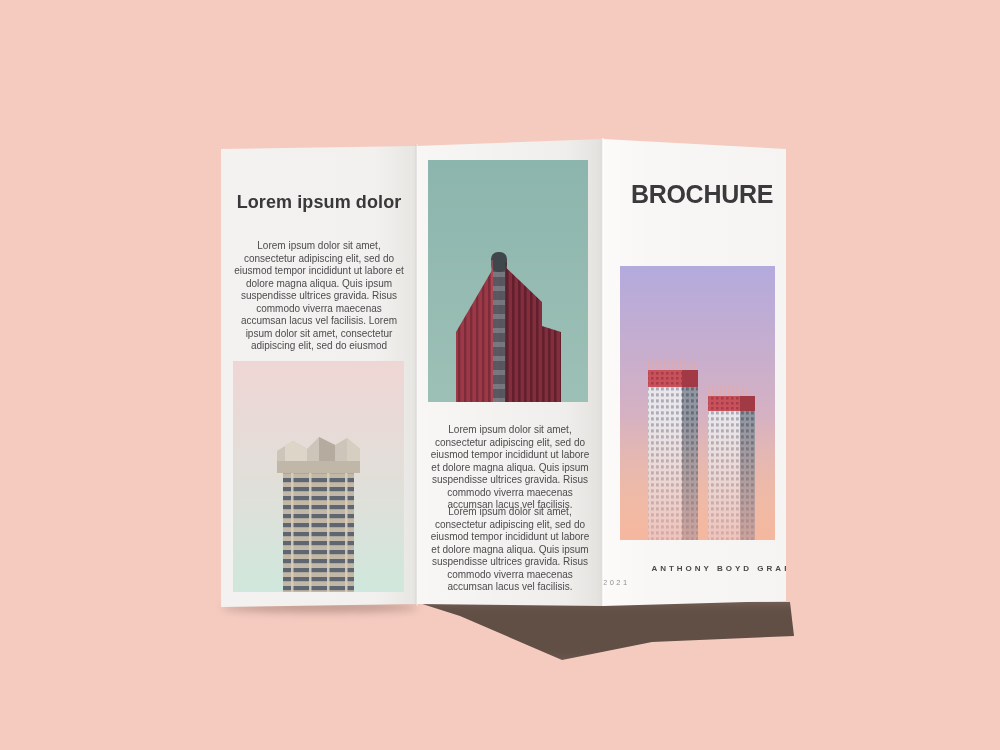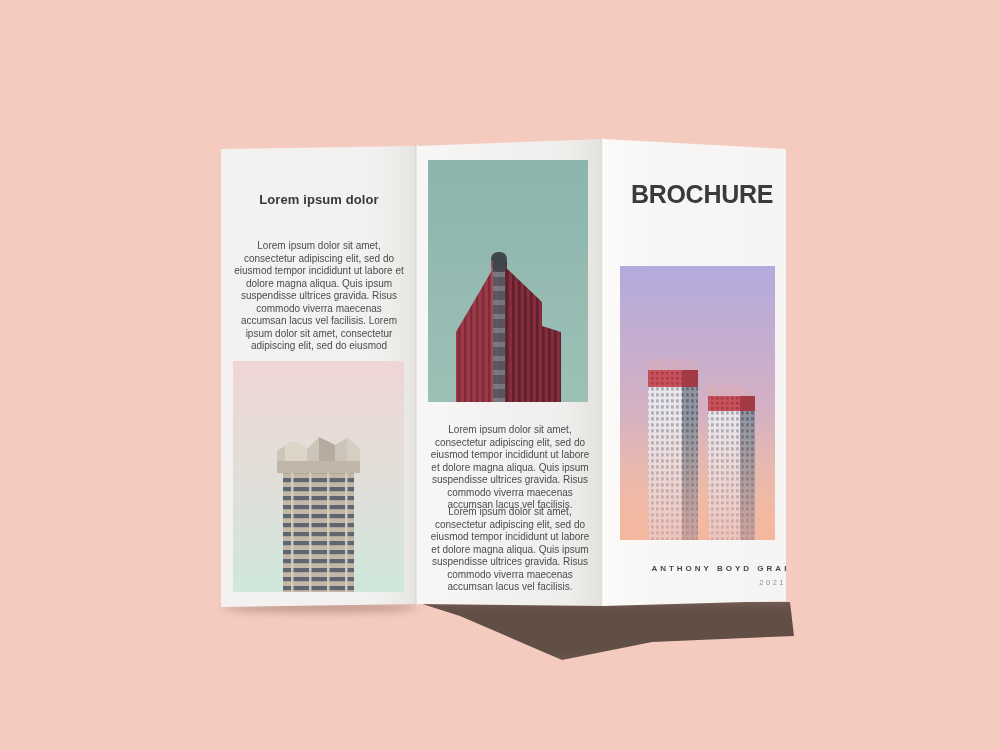--- a/index.html
+++ b/index.html
@@ -32,21 +32,21 @@
     background:linear-gradient(to right,#f8f7f5 0%,#f4f3f1 35%,#efeeec 80%,#e5e3e0 97%,#dedcd9 100%);
   }
   .panel-right{
     left:382px;width:183px;
     clip-path:polygon(0 5px,183px 15px,183px 467px,0 472px);
     background:linear-gradient(to right,#fcfbfa 0%,#f8f7f5 25%,#f5f4f2 100%);
   }
   
   .lp-heading{
     position:absolute;left:0;top:58px;width:196px;text-align:center;
-    font-size:13px;font-weight:bold;letter-spacing:.1px;color:#39383a;
+    font-size:18px;font-weight:bold;letter-spacing:.1px;color:#39383a;
   }
   .lp-body{
     position:absolute;left:12px;top:106px;width:172px;text-align:center;
     font-size:10px;line-height:12.5px;color:#4c4b4d;
   }
   .lp-image{position:absolute;left:12px;top:227px;width:171px;height:231px;}
   
   .mp-image{position:absolute;left:11px;top:26px;width:160px;height:242px;}
   .mp-para1{
     position:absolute;left:9px;top:290px;width:168px;text-align:center;
@@ -60,21 +60,21 @@
   .rp-title{
     position:absolute;left:19px;top:46px;width:160px;
     font-size:25px;line-height:28px;font-weight:bold;letter-spacing:-.3px;color:#3a393b;text-align:center;
   }
   .rp-image{position:absolute;left:17px;top:132px;width:155px;height:274px;}
   .rp-brand{
     position:absolute;left:0;top:430px;width:183px;text-align:center;
     font-size:8px;font-weight:bold;letter-spacing:3px;color:#49484a;padding-left:43px;
   }
   .rp-year{
-    position:absolute;left:0;top:444px;width:183px;text-align:right;
+    position:absolute;left:0;top:444px;width:183px;text-align:left;
     font-size:7.5px;letter-spacing:2.5px;color:#8f8e90;
   }
   
   .fold-1{position:absolute;left:194px;top:10px;width:3px;height:462px;
     background:linear-gradient(to right,rgba(0,0,0,.05),rgba(255,255,255,.5));}
   .fold-2{position:absolute;left:381px;top:4px;width:2px;height:468px;
     background:rgba(255,255,255,.65);}
   svg{display:block;}
 </style>
 </head>

